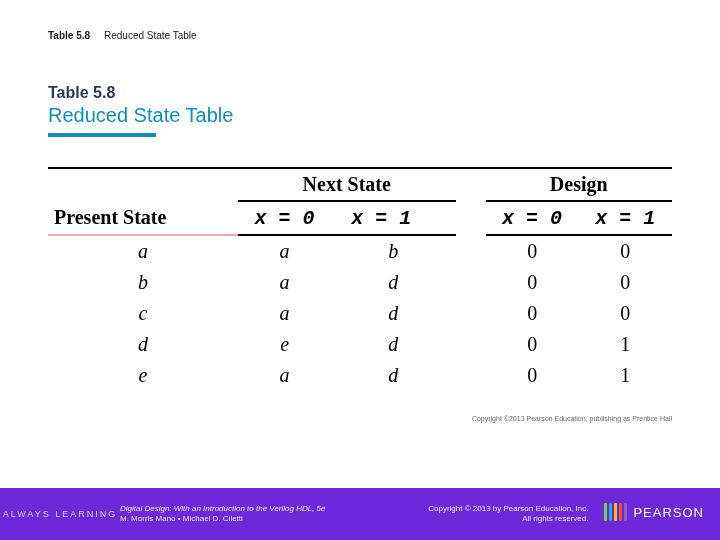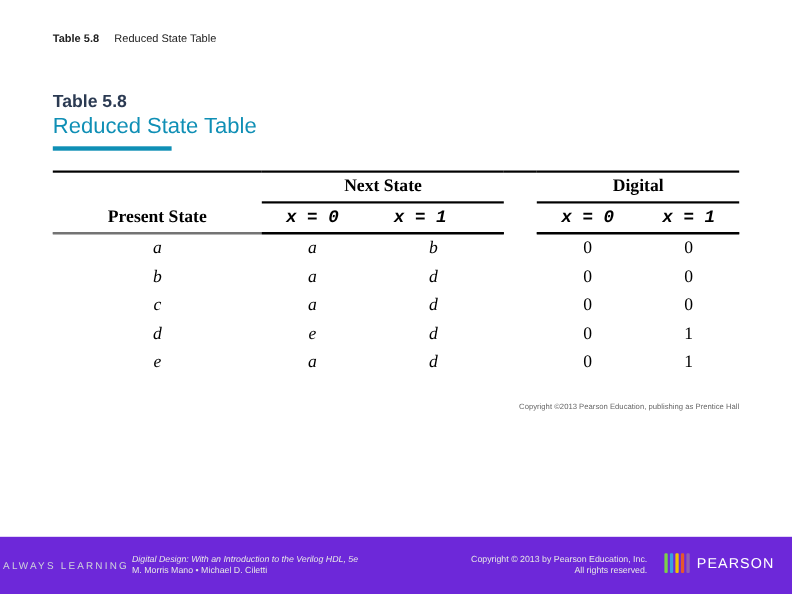--- a/index.html
+++ b/index.html
@@ -4,26 +4,26 @@
   <style>
     * { margin: 0; padding: 0; box-sizing: border-box; }
     html, body { width: 720px; height: 540px; background: #fff; font-family: Georgia, 'Times New Roman', serif; color: #000; overflow: hidden; }
     .slide { position: relative; width: 640px; height: 540px; }
     .top-caption { position: absolute; left: 48px; top: 30px; font-family: Verdana, Arial, sans-serif; font-size: 10px; color: #222; }
     .top-caption .bold { font-weight: 700; }
     .figure { position: absolute; left: 48px; top: 84px; width: 624px; }
     .fig-head .label { font-family: Verdana, Arial, sans-serif; font-size: 16px; font-weight: 700; color: #2b3a52; }
     .fig-head .title { font-family: Verdana, Arial, sans-serif; font-size: 20px; color: #0f8fb5; margin-top: 2px; }
     .fig-head .accent { width: 108px; height: 4px; background: #0f8fb5; margin-top: 6px; }
-    table.state { width: 100%; border-collapse: collapse; margin-top: 18px; font-size: 16px; }
+    table.state { width: 100%; border-collapse: collapse; margin-top: 30px; font-size: 20px; }
     table.state th, table.state td { text-align: center; padding: 4px 6px; font-weight: 400; }
     table.state thead tr.grp th { border-top: 2px solid #000; }
     table.state thead tr.grp th.groupcell { border-bottom: 2px solid #000; font-weight: 700; }
     table.state thead tr.sub th { font-weight: 700; }
-    table.state thead tr.sub th.ps { text-align: center; padding-left: 6px; border-bottom: 2px solid #737373; }
+    table.state thead tr.sub th.ps { text-align: left; padding-left: 6px; border-bottom: 2px solid #fca5a5; }
     table.state thead tr.sub th.sep-right { padding-right: 30px; }
     table.state thead tr.sub th.c { border-bottom: 2px solid #000; }
     table.state tbody td.ps { text-align: center; font-style: italic; font-family: Georgia, serif; width: 190px; }
     table.state tbody td.v { font-style: italic; font-family: Georgia, serif; }
     table.state tbody td.o { font-family: 'Times New Roman', serif; }
     .tiny-cred { font-size: 7px; color: #666; text-align: right; margin-top: 24px; font-family: Arial, sans-serif; }
     .footer { position: absolute; left: 0; bottom: 0; width: 720px; height: 52px; background: #6d28d9; color: #fff; display: flex; align-items: center; }
     .footer .always { width: 120px; text-align: center; font-family: 'Trebuchet MS', Arial, sans-serif; font-size: 9px; letter-spacing: 2px; color: #cfd3da; }
     .footer .center { flex: 1; font-family: Verdana, Arial, sans-serif; font-size: 8px; font-style: italic; color: #e6e6e6; line-height: 1.3; }
     .footer .center .line2 { font-style: normal; }
@@ -51,21 +51,21 @@
       <div class="title">Reduced State Table</div>
       <div class="accent"></div>
     </div>
 
     <table class="state">
       <thead>
         <tr class="grp">
           <th></th>
           <th colspan="2" class="groupcell">Next State</th>
           <th style="width:30px"></th>
-          <th colspan="2" class="groupcell">Digital</th>
+          <th colspan="2" class="groupcell">Design</th>
         </tr>
         <tr class="sub">
           <th class="ps">Present State</th>
           <th class="c"><span class="ital">x = 0</span></th>
           <th class="c sep-right"><span class="ital">x = 1</span></th>
           <th></th>
           <th class="c"><span class="ital">x = 0</span></th>
           <th class="c"><span class="ital">x = 1</span></th>
         </tr>
       </thead>

